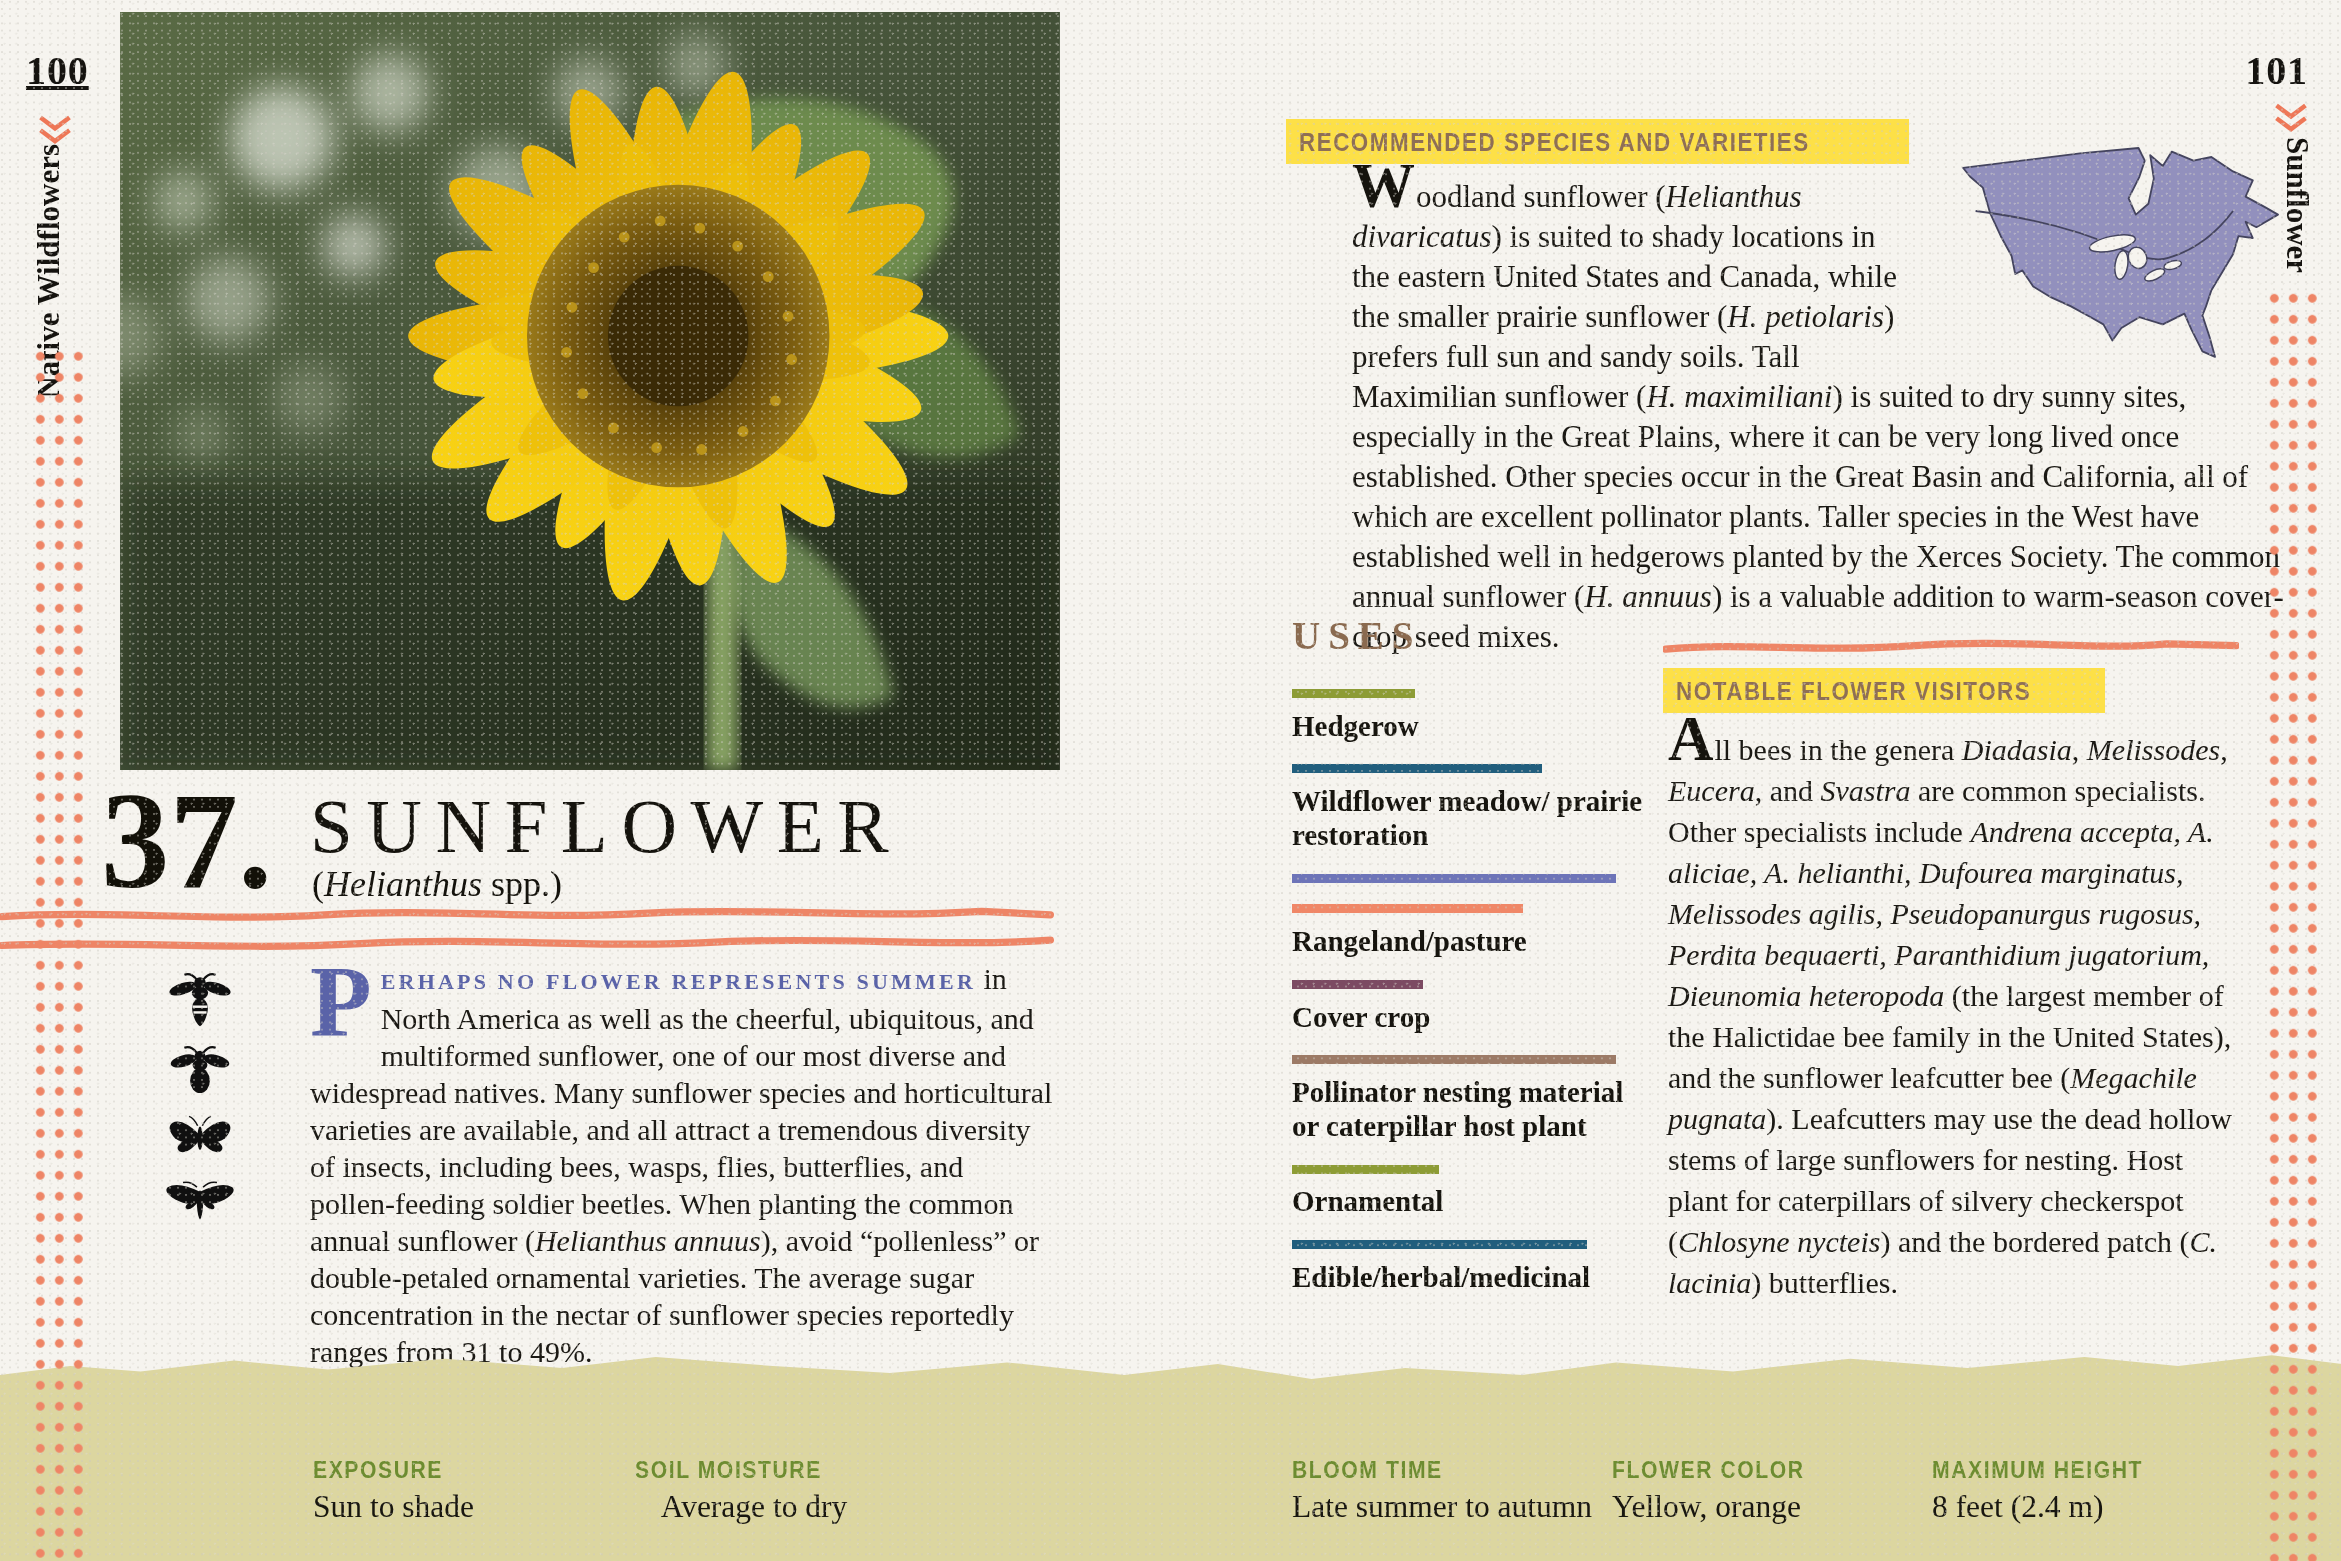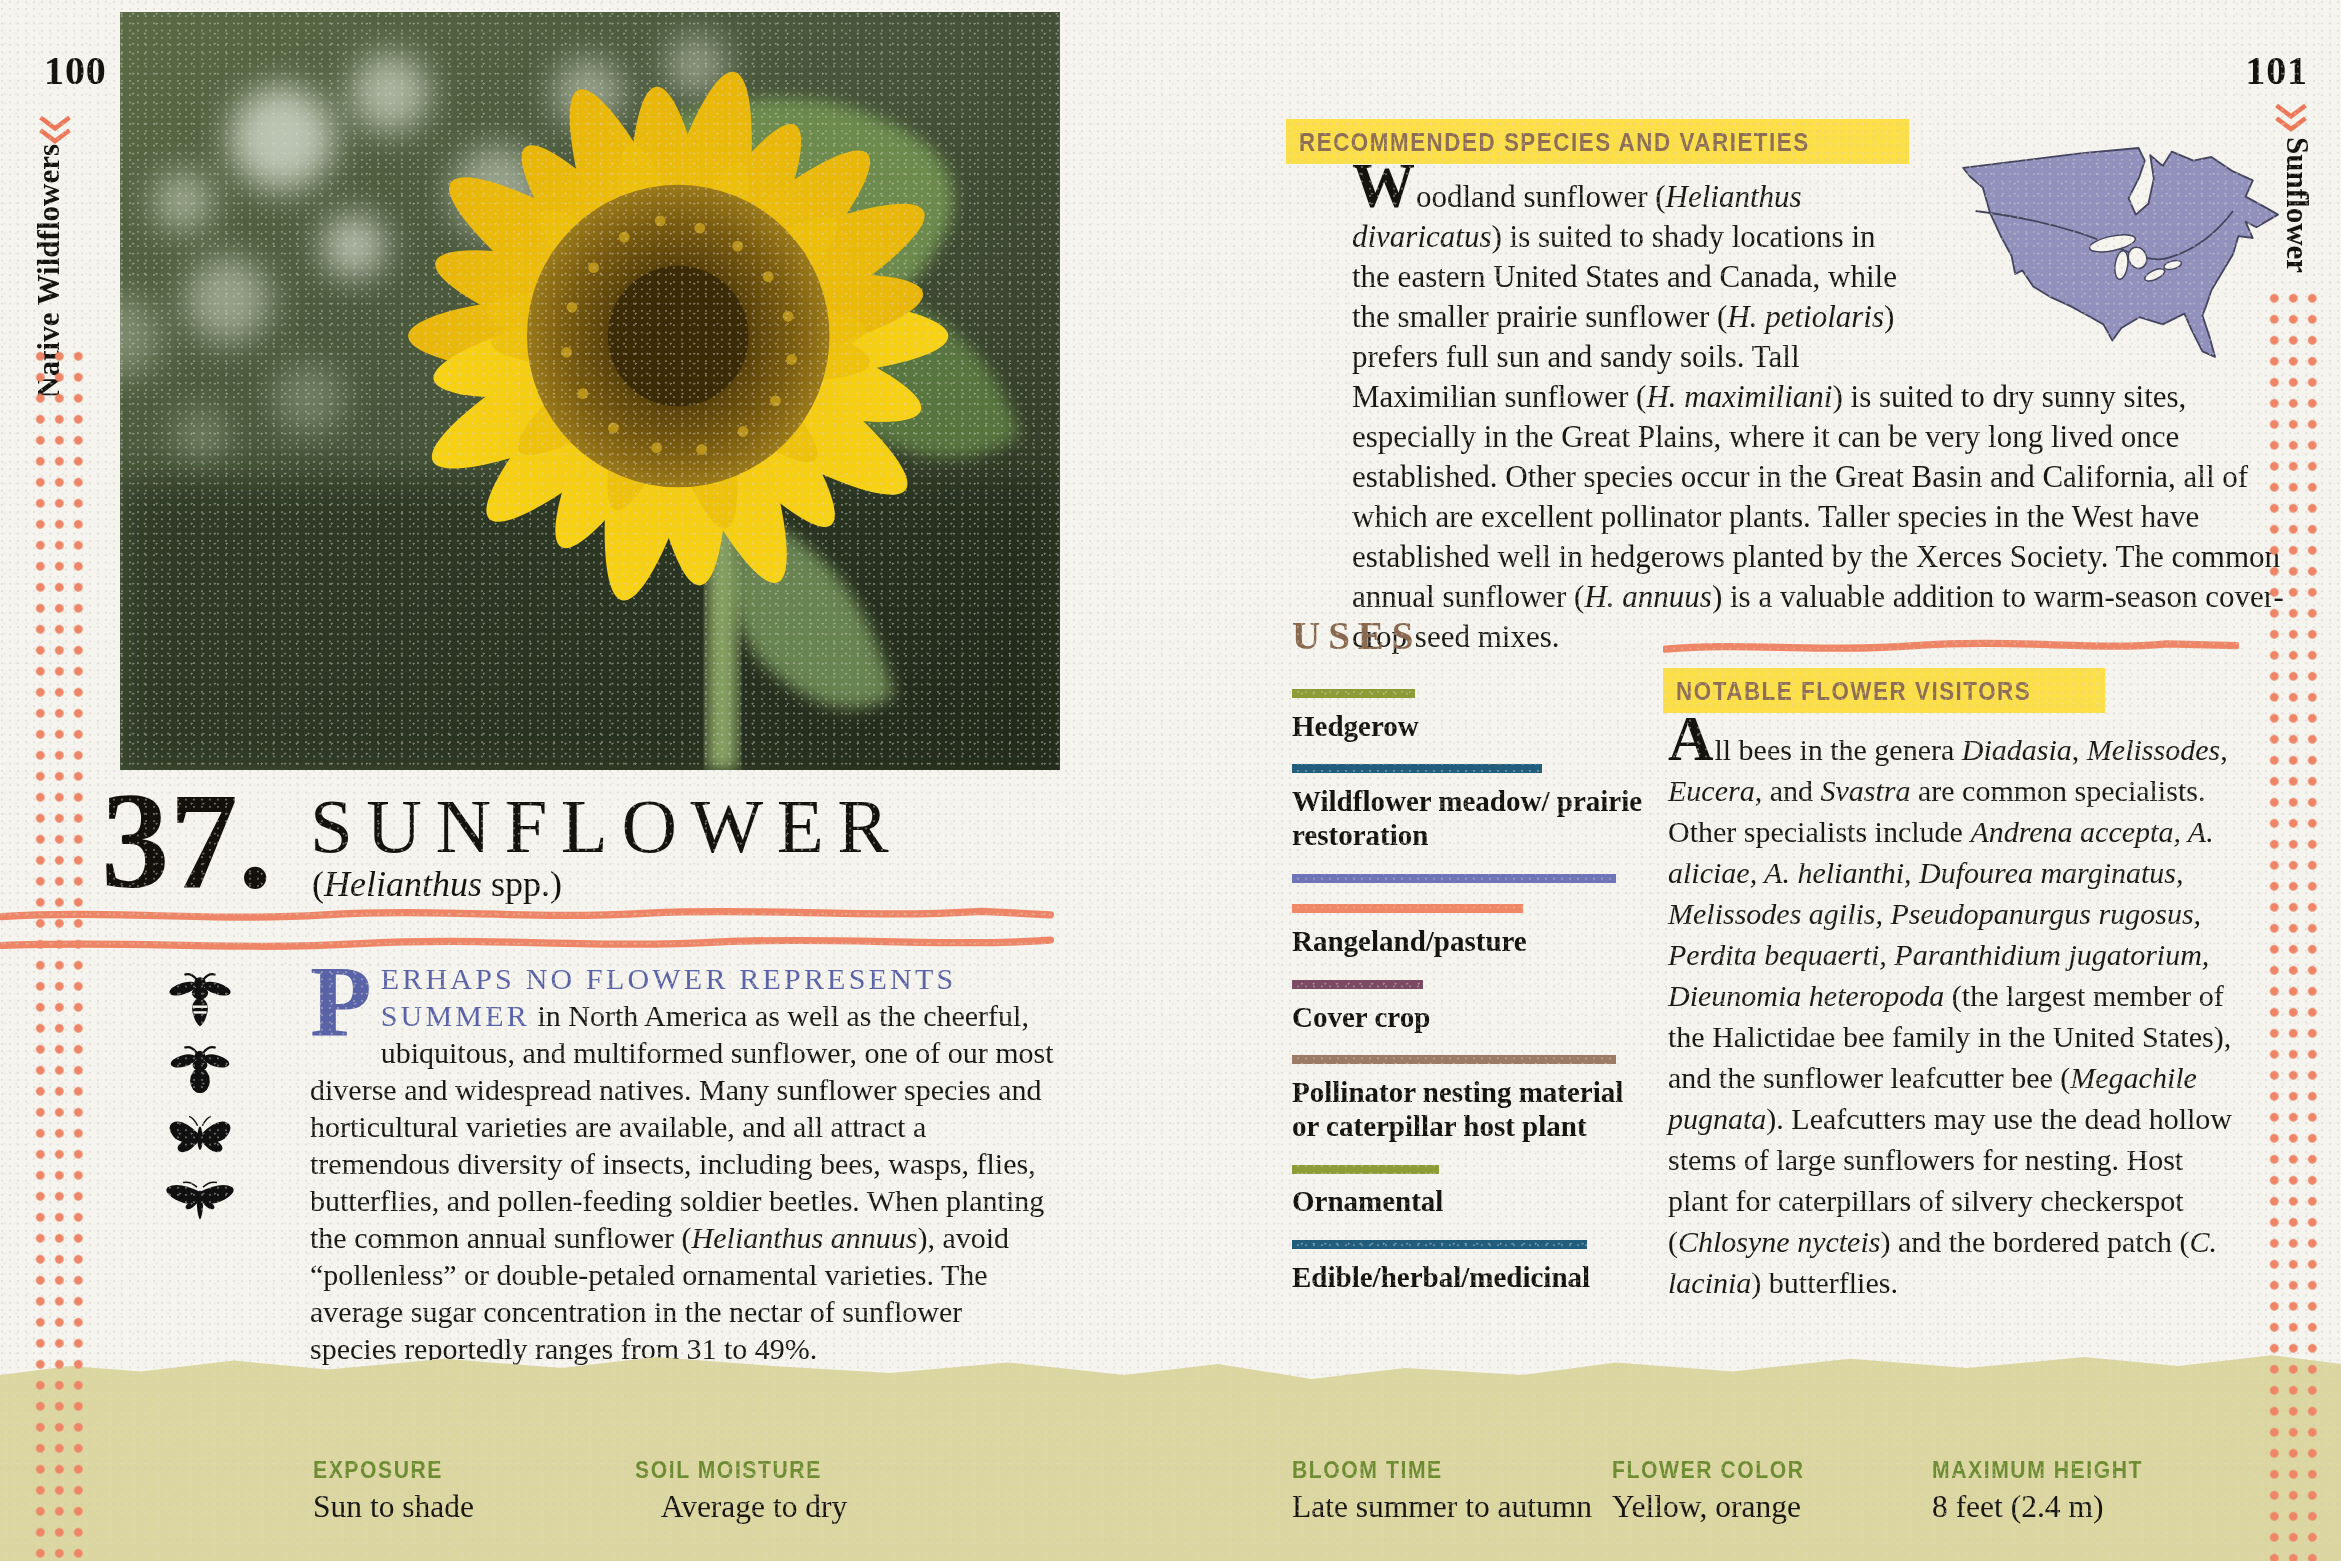--- a/index.html
+++ b/index.html
@@ -5,21 +5,21 @@
   html,body{margin:0;padding:0;}
   body{width:2342px;height:1561px;background:#f6f4ef;font-family:"Liberation Serif",serif;color:#1c1a16;overflow:hidden;}
   .spread{position:absolute;inset:0;width:2342px;height:1561px;overflow:hidden;}
   
   .noise{position:absolute;inset:0;pointer-events:none;z-index:40;opacity:.45;
     background-image:radial-gradient(circle at 1.8px 1.8px,#cdc9c0 1px,transparent 1.3px),
                      radial-gradient(circle at 4.5px 3.6px,#dedbd3 0.9px,transparent 1.2px);
     background-size:8px 7.2px,11.7px 10px;}
   
   .pagenum{position:absolute;font-weight:bold;font-size:40px;letter-spacing:0.9px;color:#15130f;}
-  .pagenum.left{left:44px;top:47px;}
+  .pagenum.left{left:26px;top:47px;text-decoration:underline;}
   .pagenum.right{right:34px;top:47px;text-align:right;}
   .vert-label{position:absolute;font-weight:bold;font-size:31px;color:#15130f;}
   .vert-left{left:31px;top:144px;writing-mode:vertical-rl;transform:rotate(180deg);}
   .vert-right{right:27px;top:137px;writing-mode:vertical-rl;}
   .chev{position:absolute;}
   .chev.left{left:36px;top:113px;}
   .chev.right{right:32px;top:101px;}
   .dotcol{position:absolute;width:56px;z-index:42;
     background-image:radial-gradient(circle,#ee8566 3.9px,transparent 4.7px);
     background-size:19px 21px;background-position:1.8px 1.8px;}
@@ -32,21 +32,21 @@
   .entry-title{position:absolute;left:310px;top:782px;font-size:77px;letter-spacing:13.5px;color:#15130d;}
   .entry-species{position:absolute;left:312px;top:863px;font-size:36px;color:#15130d;}
   .entry-species em{font-style:italic;}
   .wavy2{position:absolute;left:0;top:904px;z-index:20;}
   .wavy1{position:absolute;left:1663px;top:631px;z-index:20;}
   
   .insects{position:absolute;left:165px;top:969px;width:70px;display:flex;flex-direction:column;gap:14.4px;align-items:center;}
   
   .intro{position:absolute;left:310px;top:960px;width:744px;font-size:30px;line-height:37px;color:#1b1914;}
   .intro .dropcap{float:left;font-size:101px;line-height:76px;font-weight:bold;color:#5a63a8;padding:3.6px 9px 0 0;}
-  .leadin{color:#5a63a8;font-weight:normal;font-size:30px;letter-spacing:3.2px;}
+  .leadin{color:#5a63a8;font-weight:bold;font-size:22px;letter-spacing:3.2px;}
   
   .band{position:absolute;left:0;top:1348px;width:2342px;height:213px;background:#dcd6a0;z-index:10;
     clip-path:polygon(0 27px,3% 18px,6% 23.4px,10% 12.6px,14% 21.6px,19% 10.8px,24% 20px,28% 9px,33% 18px,38% 25px,43% 14.4px,48% 27px,52% 16px,56% 31px,60% 20px,65% 27px,69% 14.4px,74% 23.4px,79% 10.8px,84% 20px,89% 9px,93% 18px,97% 7.2px,100% 16px,100% 100%,0 100%);}
   .field{position:absolute;top:108px;}
   .field .flabel{font-family:"Liberation Sans",sans-serif;font-weight:bold;font-size:24px;letter-spacing:1.8px;color:#6d8c31;display:inline-block;transform:scaleX(.88);transform-origin:left center;white-space:nowrap;}
   .field .fvalue{font-size:31.5px;color:#181610;margin-top:5.4px;white-space:nowrap;}
   .f1{left:313px;} .f2{left:635px;text-align:right;} .f3{left:1292px;} .f4{left:1612px;} .f5{left:1932px;}
   
   .seclabel{position:absolute;background:#fde047;padding:8px 16px 6.3px 12.6px;}
   .seclabel span{font-family:"Liberation Sans",sans-serif;font-weight:bold;font-size:26px;letter-spacing:1.8px;color:#8e6f55;display:inline-block;transform:scaleX(.86);transform-origin:left center;white-space:nowrap;}

